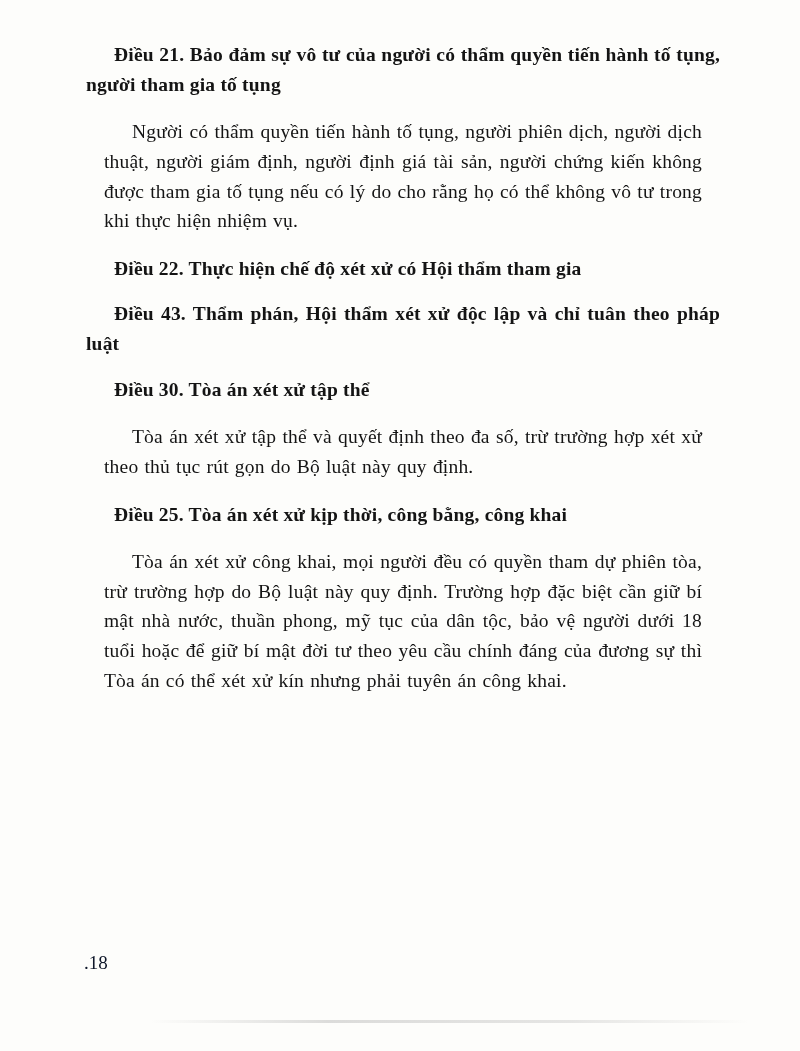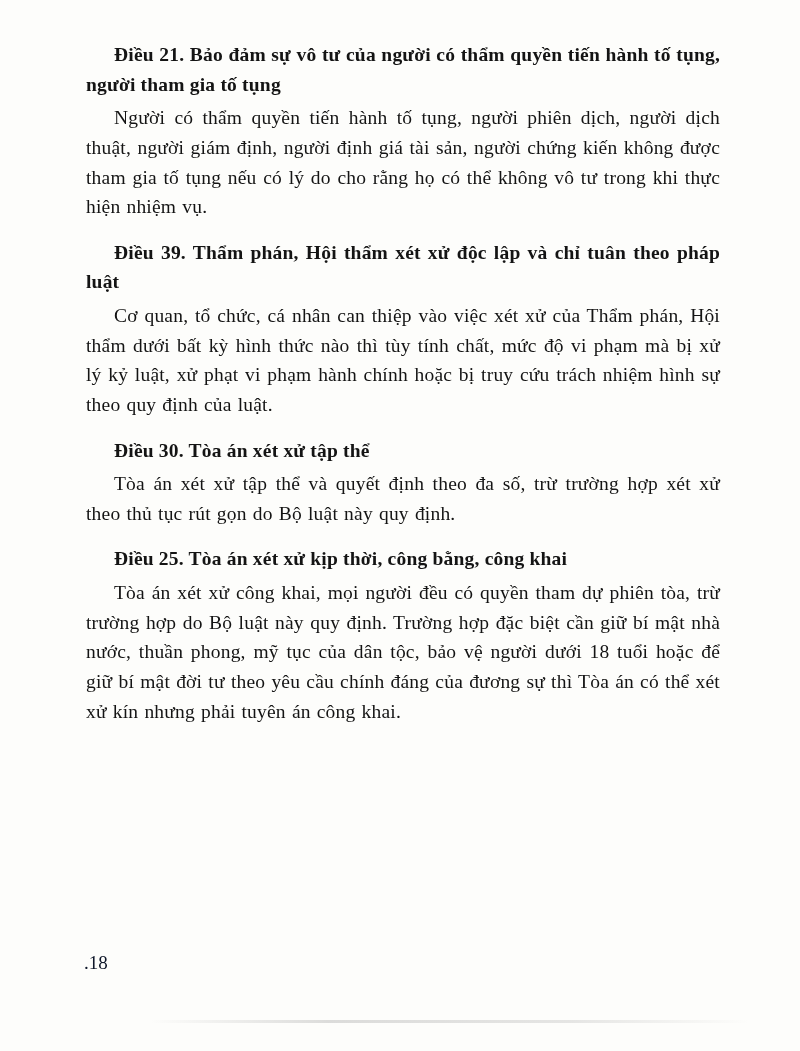--- a/index.html
+++ b/index.html
@@ -37,21 +37,21 @@
       line-height: 1.52;
       margin: 0 0 4px 0;
       text-indent: 28px;
       text-align: justify;
       letter-spacing: 0.2px;
     }
     .article-paragraph {
       font-size: 19.5px;
       font-weight: normal;
       line-height: 1.52;
-      margin: 0;
+      margin: 18px;
       text-indent: 28px;
       text-align: justify;
       letter-spacing: 0.2px;
       word-spacing: 1px;
     }
     .page-number {
       position: absolute;
       left: 84px;
       top: 952px;
       font-size: 19px;
@@ -73,26 +73,26 @@
 <div class="page">
   <div class="doc-body">
   <div class="section">
     <h2 class="article-heading">Điều 21. Bảo đảm sự vô tư của người có thẩm quyền tiến hành tố tụng, người tham gia tố tụng</h2>
     <div>
           <p class="article-paragraph">Người có thẩm quyền tiến hành tố tụng, người phiên dịch, người dịch thuật, người giám định, người định giá tài sản, người chứng kiến không được tham gia tố tụng nếu có lý do cho rằng họ có thể không vô tư trong khi thực hiện nhiệm vụ.</p>
         </div>
   </div>
 
   <div class="section">
+    <h2 class="article-heading">Điều 22. Thực hiện chế độ xét xử có Hội thẩm tham gia</h2>
   </div>
 
   <div class="section">
-    <h2 class="article-heading">Điều 39. Thẩm phán, Hội thẩm xét xử độc lập và chỉ tuân theo pháp luật</h2>
+    <h2 class="article-heading">Điều 43. Thẩm phán, Hội thẩm xét xử độc lập và chỉ tuân theo pháp luật</h2>
     <div>
-          <p class="article-paragraph">Cơ quan, tổ chức, cá nhân can thiệp vào việc xét xử của Thẩm phán, Hội thẩm dưới bất kỳ hình thức nào thì tùy tính chất, mức độ vi phạm mà bị xử lý kỷ luật, xử phạt vi phạm hành chính hoặc bị truy cứu trách nhiệm hình sự theo quy định của luật.</p>
         </div>
   </div>
 
   <div class="section">
     <h2 class="article-heading">Điều 30. Tòa án xét xử tập thể</h2>
     <div>
           <p class="article-paragraph">Tòa án xét xử tập thể và quyết định theo đa số, trừ trường hợp xét xử theo thủ tục rút gọn do Bộ luật này quy định.</p>
         </div>
   </div>
 

